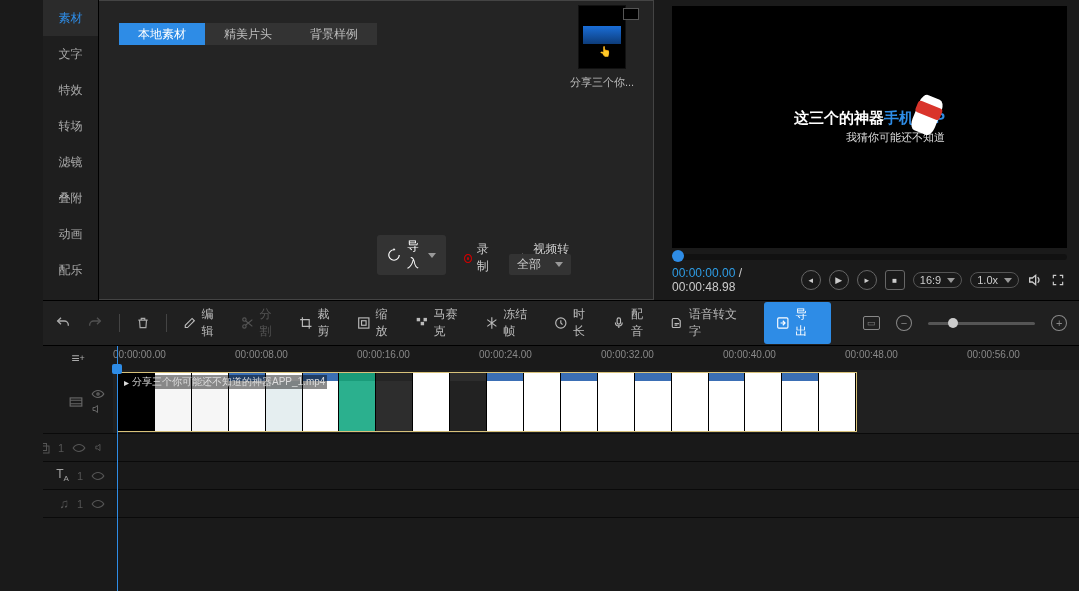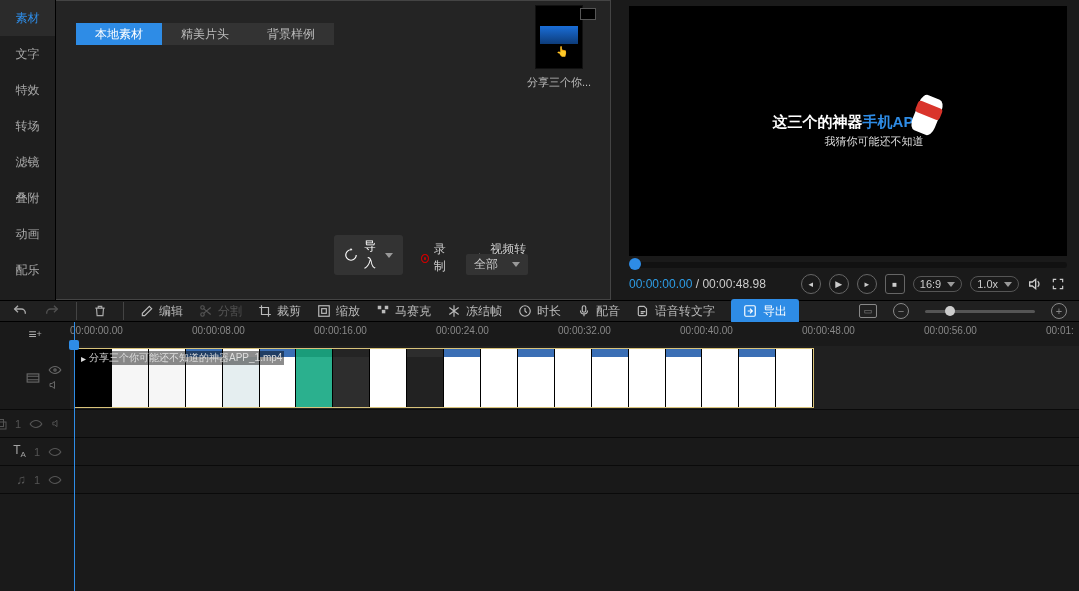--- a/index.html
+++ b/index.html
@@ -1,18 +1,18 @@
 <!DOCTYPE html>
 <html><head>
 <meta charset="utf-8">
 <style>
 * { margin: 0; padding: 0; box-sizing: border-box; font-family: "Microsoft YaHei", sans-serif; }
 body { background: #1a1a1a; color: #ccc; font-size: 12px; width: 1079px; height: 591px; overflow: hidden; }
 
-.app { display: flex; flex-direction: column; height: 591px; }
+.app { display: flex; flex-direction: column; height: 591px; margin-left: 43px; }
 
 .upper { display: flex; height: 300px; }
 
 
 .left-nav { width: 56px; background: #1e1e1e; display: flex; flex-direction: column; border-right: 1px solid #000; }
 .left-nav .nav-item { height: 36px; display: flex; align-items: center; justify-content: center; cursor: pointer; color: #aaa; font-size: 12px; }
 .left-nav .nav-item.active { background: #2b2b2b; color: #2e8ce6; }
 
 
 .material-panel { flex: 0 0 555px; background: #242424; border: 1px solid #444; border-left: none; display: flex; padding: 4px 20px 10px 20px; }
@@ -48,21 +48,21 @@
 .scrubber { height:6px; background:#111; margin:6px 12px 0 18px; position:relative; border-radius:3px;}
 .scrub-dot { position:absolute; left:0; top:-4px; width:12px; height:12px; background:#2e8ce6; border-radius:50%; }
 .play-ctrl { display:flex; align-items:center; gap:20px; padding:6px 14px 6px 18px; }
 .time-disp { color:#2e9de6; font-size:12px;}
 .time-disp .total { color:#ccc;}
 .ctrl-right { margin-left:auto; display:flex; align-items:center; gap:8px;}
 .c-btn { width:20px; height:20px; border:1px solid #666; border-radius:50%; display:flex; align-items:center; justify-content:center; color:#ccc; font-size:9px; cursor:pointer;}
 .pill { border:1px solid #555; border-radius:8px; padding:1px 6px; color:#ccc; display:flex; align-items:center; gap:6px; cursor:pointer; font-size:11px; }
 
 
-.tool-row { height:22px; background:#202020; border-top:1px solid #000; border-bottom:1px solid #000; display:flex; align-items:center; padding:0 12px; gap:16px; }
+.tool-row { height:46px; background:#202020; border-top:1px solid #000; border-bottom:1px solid #000; display:flex; align-items:center; padding:0 12px; gap:16px; }
 .tool-btn { display:flex; align-items:center; gap:5px; color:#bbb; cursor:pointer; font-size:12px; }
 .tool-btn.dis { color:#555; }
 .tool-sep { width:1px; height:18px; background:#444; }
 .export-btn { background:#2e8ce6; color:#fff; padding:4px 12px; display:flex; align-items:center; gap:6px; border-radius:3px; cursor:pointer; font-size:12px; }
 .tool-row .spacer { flex:1;}
 .zoom-slider { width:110px; height:3px; background:#555; border-radius:2px; position:relative;}
 .zoom-slider .knob { position:absolute; left:20px; top:-4px; width:10px; height:10px; background:#ccc; border-radius:50%;}
 .sq-ic { width:18px; height:14px; border:1px solid #888; border-radius:2px; display:flex; align-items:center; justify-content:center; cursor:pointer; font-size:9px; color:#888;}
 .circ-ic { width:16px; height:16px; border:1px solid #888; border-radius:50%; display:flex; align-items:center; justify-content:center; cursor:pointer; font-size:11px; color:#888;}
 

